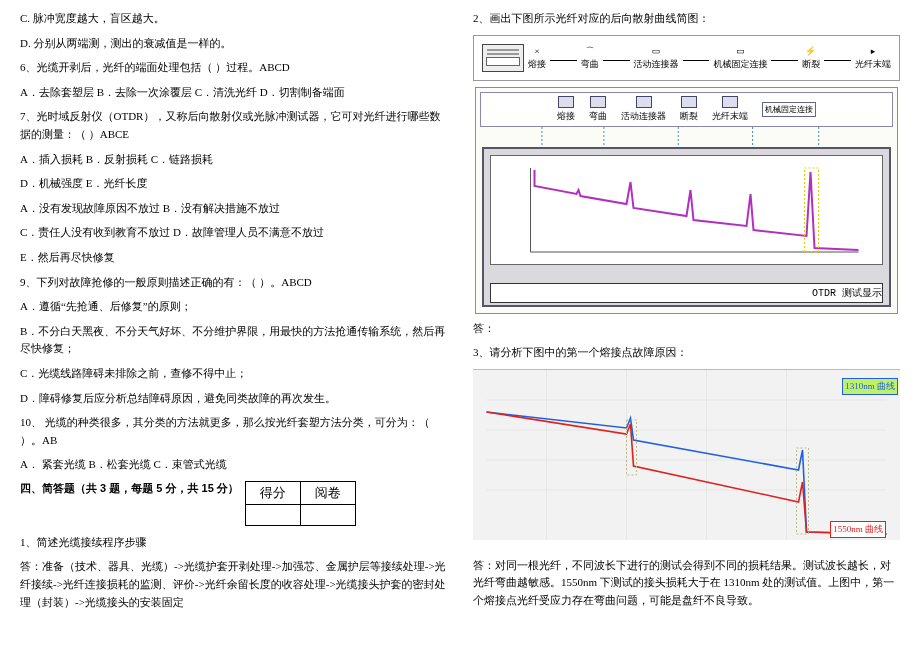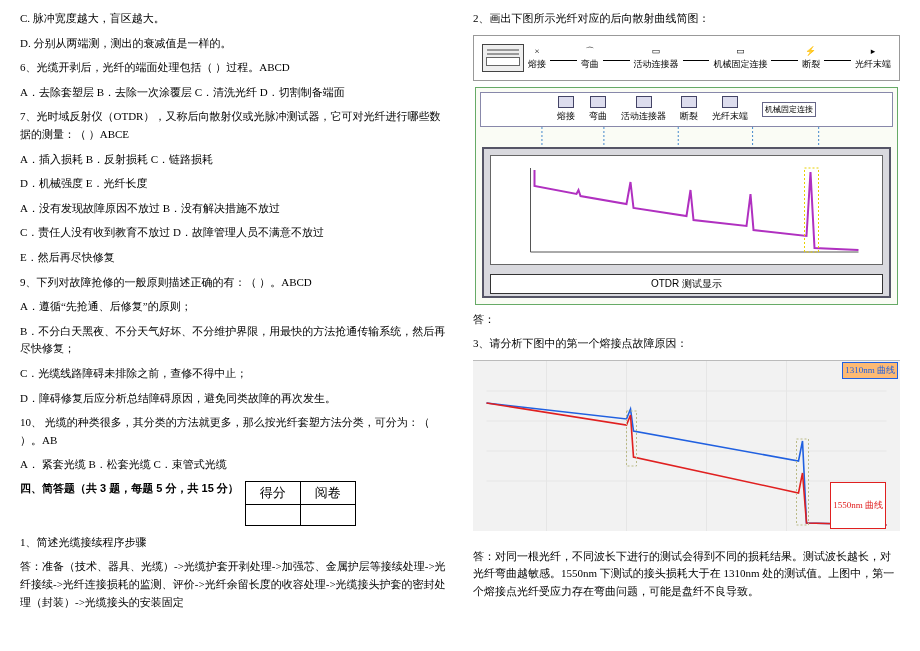--- a/index.html
+++ b/index.html
@@ -15,25 +15,25 @@
     .dev-strip { height:2px; background:#999; margin:1px 3px; width:80%; }
     .labeled { text-align:center; font-size:9px; }
     .labeled .sym { height:14px; line-height:14px; }
     .hline { flex:1; height:1px; background:#000; position:relative; top:3px; }
     .event-bar { border:1px solid #6a6; padding:4px; background:#fafcf5; margin:6px 2px; }
     .evt-row { display:flex; align-items:center; justify-content:center; gap:14px; font-size:9px; border:1px solid #88a; padding:3px 6px; background:#fff; }
     .evt { text-align:center; }
     .evt .icon { width:14px; height:10px; border:1px solid #446; margin:0 auto 2px; background:#dde; }
     .trace-box { border:2px solid #556; background:#d9d9de; padding:6px 6px 2px; margin:2px;}
     .trace-inner { background:#fff; border:1px solid #666; padding:4px; }
-    .trace-lbl { text-align:center; font-family:Liberation Sans, sans-serif; font-size:10px; padding:2px 0; border:1px solid #333; margin-top:9px; background:#fff; }
+    .trace-lbl { text-align:right; font-family:Liberation Mono, monospace; font-size:10px; padding:2px 0; border:1px solid #333; margin-top:18px; background:#fff; }
     svg { display:block; }
     .ans-prefix { }
-    .chart1310 { color:#2060e0; font-family:"SimHei"; font-size:9px; border:1px solid #2060e0; padding:1px 2px; position:absolute; right:2px; top:1px; background:#fdba74;}
-    .chart1550 { color:#e02020; font-family:"SimHei"; font-size:9px; border:1px solid #e02020; padding:16px 2px; position:absolute; right:14px; bottom:2px; background:#fff;}
+    .chart1310 { color:#2060e0; font-family:"SimHei"; font-size:9px; border:1px solid #2060e0; padding:1px 2px; position:absolute; right:2px; top:8px; background:#bef264;}
+    .chart1550 { color:#e02020; font-family:"SimHei"; font-size:9px; border:1px solid #e02020; padding:1px 2px; position:absolute; right:14px; bottom:2px; background:#fff;}
     .chart-wrap { position:relative; width:100%; background:#f2f2f2; border-top:1px solid #bbb; }
     .sec-row { display:flex; align-items:flex-start; margin:4px 0 8px; }
   </style>
 </head>
 <body>
 
 <div class="cols">
   <div class="col">
     <p>C. 脉冲宽度越大，盲区越大。</p>
     <p>D. 分别从两端测，测出的衰减值是一样的。</p>

